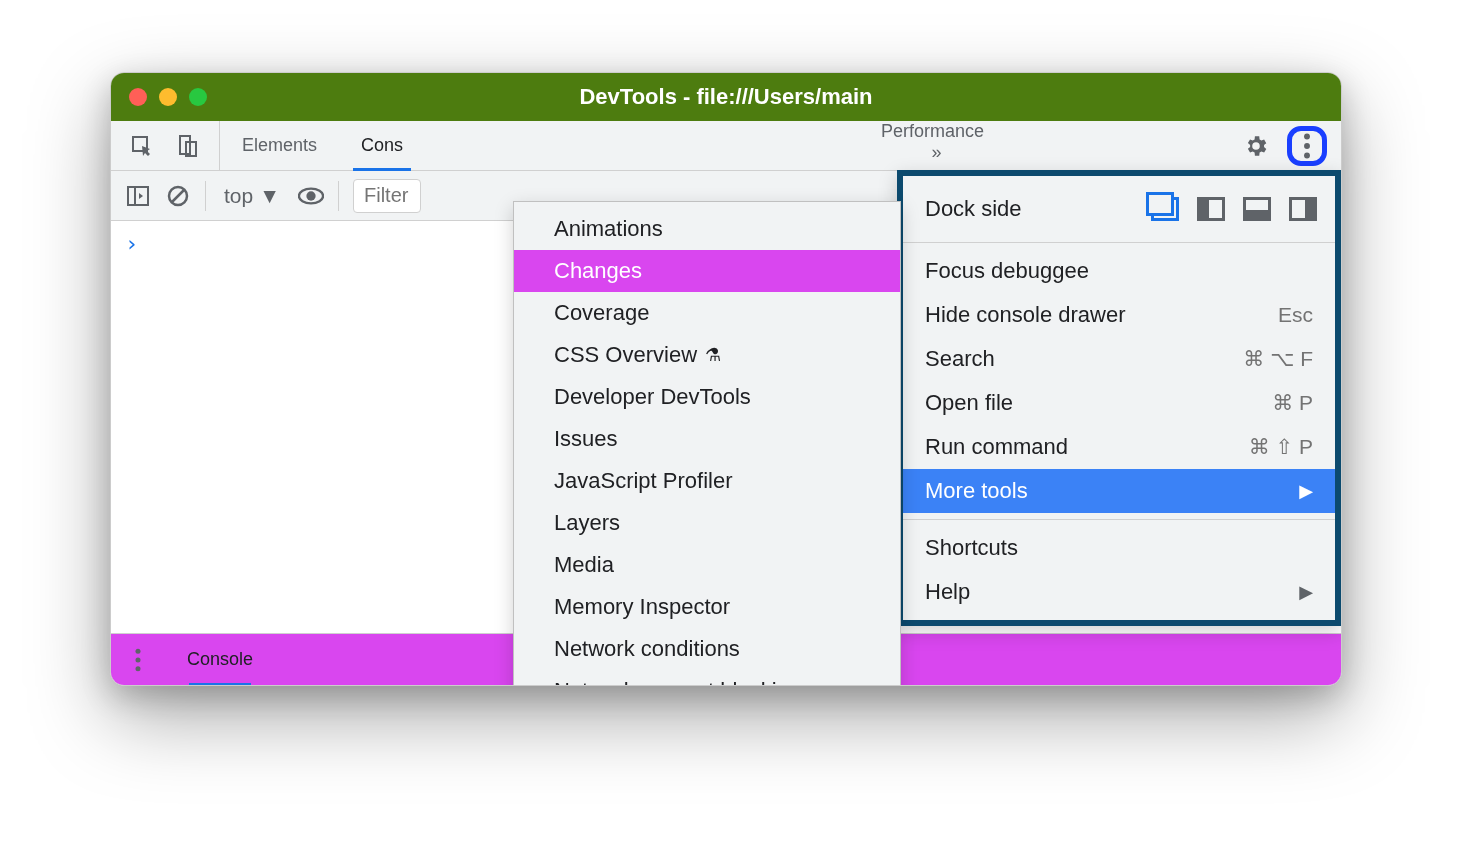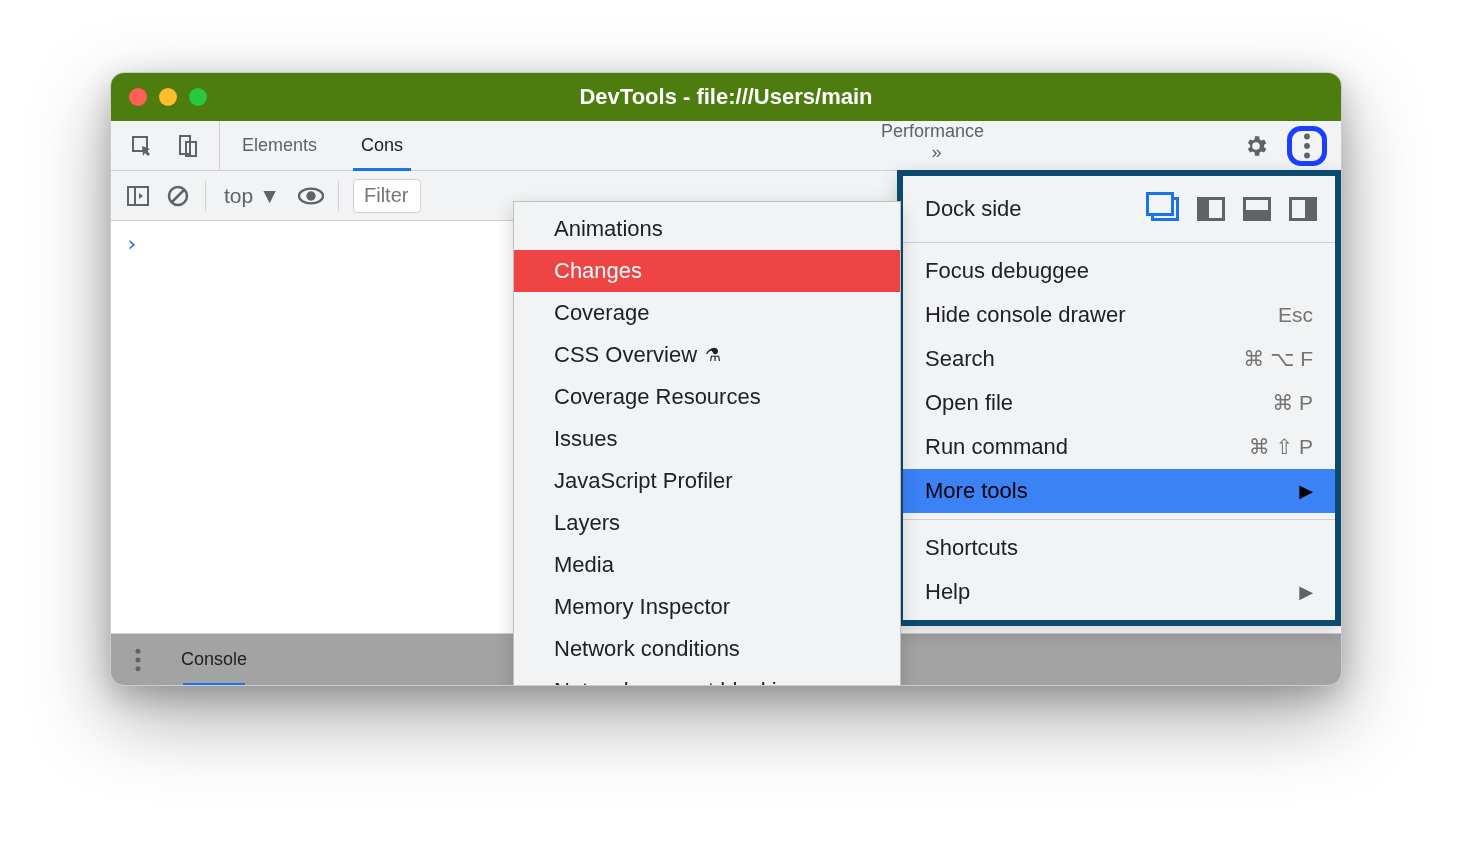--- a/index.html
+++ b/index.html
@@ -152,24 +152,24 @@
     }
     .prompt {
       padding: 10px 14px;
       color: #1a73e8;
       font-size: 22px;
       font-family: ui-monospace, monospace;
     }
     .drawer {
       height: 52px;
       border-top: 1px solid #d0d0d0;
-      background: #a3a3a3;
-      display: flex;
-      align-items: center;
-      gap: 18px;
+      background: #d946ef;
+      display: flex;
+      align-items: center;
+      gap: 24px;
       padding: 0 14px;
     }
     .drawer .tab {
       padding: 0 12px;
       height: 100%;
     }
     
     .menu1 {
       position: absolute;
       right: 0;
@@ -189,21 +189,21 @@
     .menu-row {
       display: flex;
       align-items: center;
       justify-content: space-between;
       padding: 8px 22px;
       min-height: 44px;
       cursor: pointer;
     }
     .menu-row.highlight {
       background: #3b82f6;
-      color: #000000;
+      color: #ffffff;
     }
     .dock-row {
       display: flex;
       align-items: center;
       justify-content: space-between;
       padding: 14px 18px 14px 22px;
     }
     .dock-icons {
       display: flex;
       gap: 18px;
@@ -269,21 +269,21 @@
       overflow: hidden;
     }
     .submenu-item {
       padding: 8px 40px;
       cursor: pointer;
       display: flex;
       align-items: center;
       gap: 8px;
     }
     .submenu-item.highlight {
-      background: #ef4444;
+      background: #d946ef;
       color: #fff;
     }
     .flask {
       font-size: 18px;
     }
   </style>
 </head>
 <body>
 
 <div class="window">
@@ -429,21 +429,21 @@
   </div>
 
   <div class="menu2">
     <div class="submenu-item">Animations</div>
     <div class="submenu-item highlight">Changes</div>
     <div class="submenu-item">Coverage</div>
     <div class="submenu-item">
       <span>CSS Overview</span>
       <span class="flask">⚗</span>
     </div>
-    <div class="submenu-item">Coverage Resources</div>
+    <div class="submenu-item">Developer DevTools</div>
     <div class="submenu-item">Issues</div>
     <div class="submenu-item">JavaScript Profiler</div>
     <div class="submenu-item">Layers</div>
     <div class="submenu-item">Media</div>
     <div class="submenu-item">Memory Inspector</div>
     <div class="submenu-item">Network conditions</div>
     <div class="submenu-item">Network request blocking</div>
   </div>
 
 </div>

